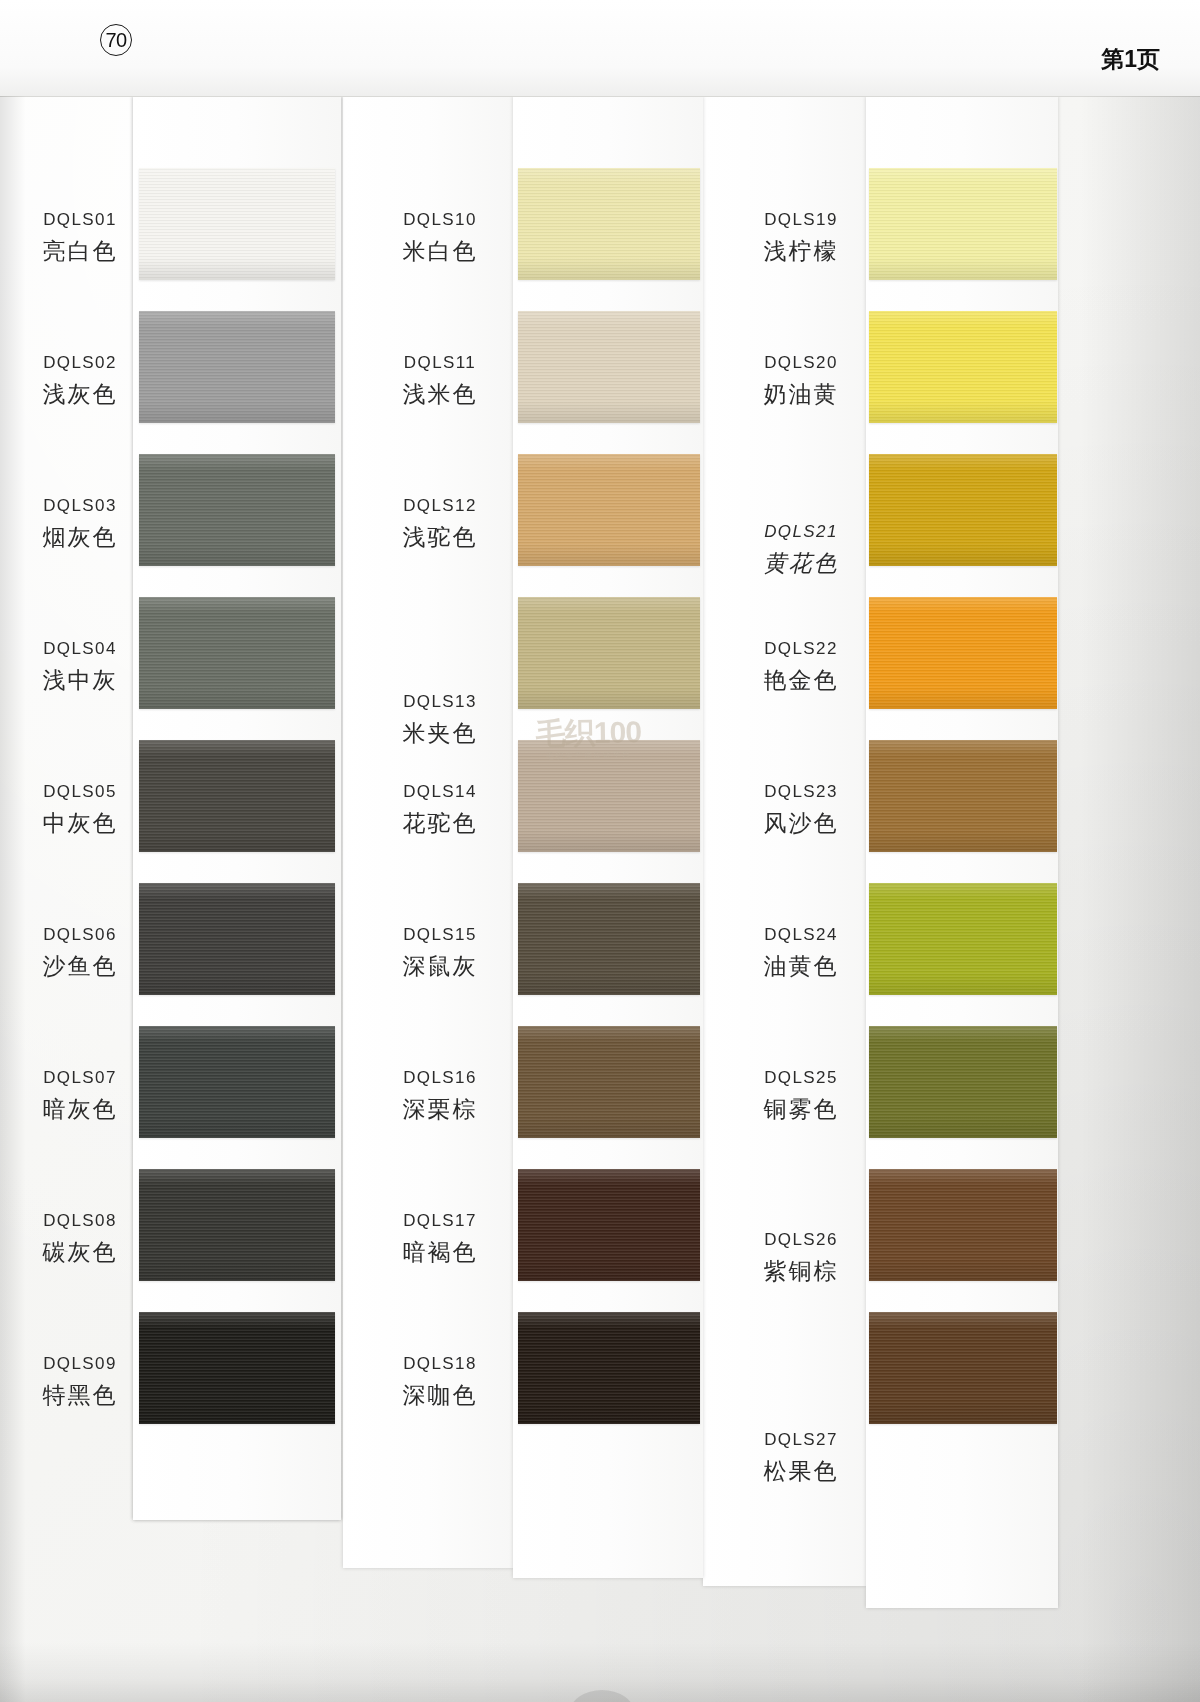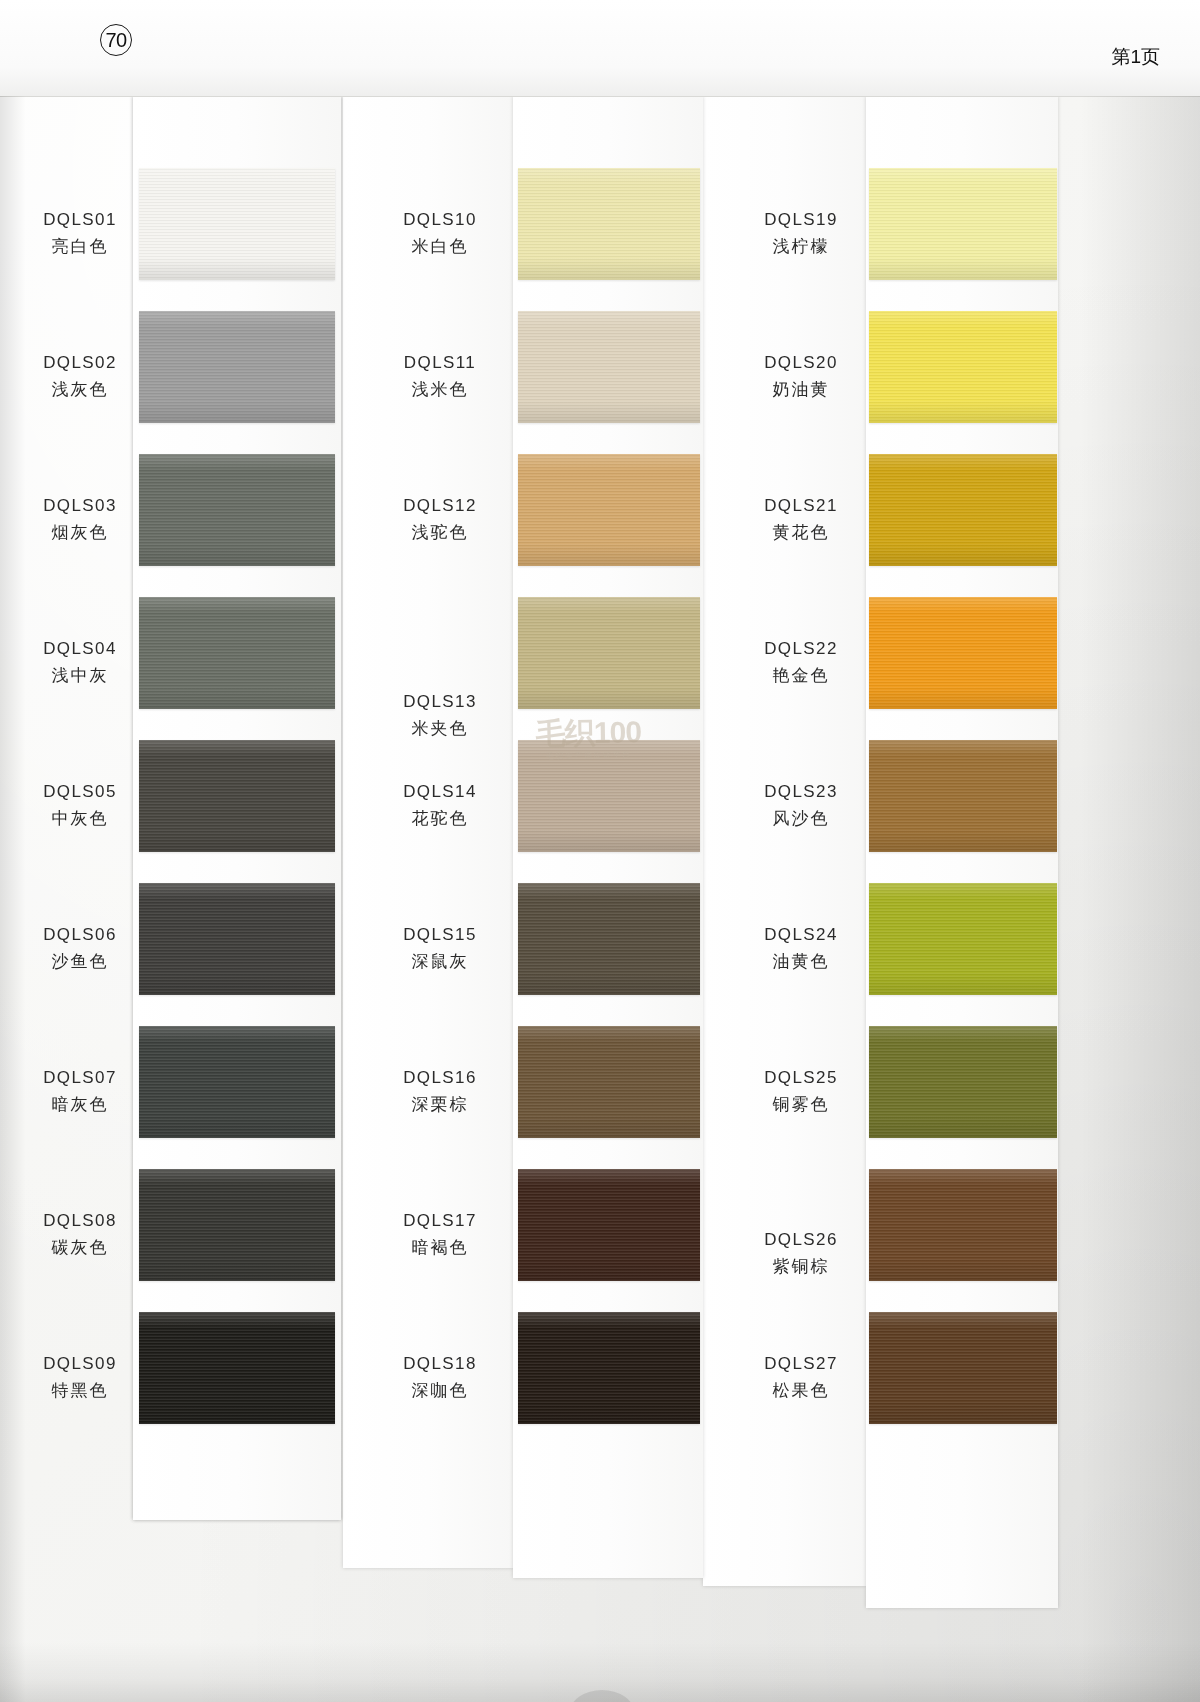--- a/index.html
+++ b/index.html
@@ -34,39 +34,39 @@
     width:30px;height:30px;border-radius:50%;
     border:1.6px solid #1a1a1a;
     display:flex;align-items:center;justify-content:center;
     font-size:20px;color:#111;letter-spacing:-.5px;
   }
   .hdr-block{position:absolute;}
   .hdr-cn{font-size:21px;color:#111;letter-spacing:1px;white-space:nowrap;line-height:30px;}
   .hdr-en{font-size:20px;color:#111;letter-spacing:.2px;white-space:nowrap;line-height:30px;}
   #hdr-spec{left:152px;top:26px;}
   #hdr-mat{left:733px;top:26px;}
-  #hdr-page{position:absolute;right:40px;top:44px;font-size:19px;color:#111;white-space:nowrap;}
+  #hdr-page{position:absolute;right:40px;top:44px;font-size:23px;color:#111;white-space:nowrap;font-weight:bold;}
   
   .strip{
     position:absolute;top:96px;
     background:linear-gradient(90deg,#ffffff 0%,#fdfdfd 50%,#f7f7f6 100%);
     box-shadow:0 0 4px rgba(0,0,0,.16);
     z-index:2;
   }
   
   .column{position:absolute;top:0;}
   .label{
     position:absolute;
     text-align:center;
     line-height:1.45;
     color:#2b2b2b;
     z-index:5;
   }
   .label .code{font-size:17px;letter-spacing:1.4px;white-space:nowrap;display:block;}
-  .label .cn{font-size:17px;letter-spacing:2px;white-space:nowrap;display:block;margin-top:2px;}
+  .label .cn{font-size:23px;letter-spacing:2px;white-space:nowrap;display:block;margin-top:2px;}
   .swatch{
     position:absolute;
     z-index:4;
     box-shadow:0 1px 2px rgba(0,0,0,.10);
   }
   .swatch:after{
     content:"";position:absolute;inset:0;
     background:repeating-linear-gradient(
       180deg,
       rgba(255,255,255,.11) 0px,
@@ -240,21 +240,21 @@
         <div class="label" style="left: 740px; width: 122px; top: 208px;">
           <span class="code">DQLS19</span>
           <span class="cn">浅柠檬</span>
         </div>
         <div class="swatch" title="DQLS20" style="left: 869px; top: 311px; width: 188px; height: 112px; background: rgb(242, 226, 81);"></div>
         <div class="label" style="left: 740px; width: 122px; top: 351px;">
           <span class="code">DQLS20</span>
           <span class="cn">奶油黄</span>
         </div>
         <div class="swatch" title="DQLS21" style="left: 869px; top: 454px; width: 188px; height: 112px; background: rgb(207, 164, 18);"></div>
-        <div class="label" style="left: 740px; width: 122px; top: 494px;">
+        <div class="label" style="left: 740px; width: 122px; top: 520px; font-style: italic;">
           <span class="code">DQLS21</span>
           <span class="cn">黄花色</span>
         </div>
         <div class="swatch" title="DQLS22" style="left: 869px; top: 597px; width: 188px; height: 112px; background: rgb(240, 154, 23);"></div>
         <div class="label" style="left: 740px; width: 122px; top: 637px;">
           <span class="code">DQLS22</span>
           <span class="cn">艳金色</span>
         </div>
         <div class="swatch" title="DQLS23" style="left: 869px; top: 740px; width: 188px; height: 112px; background: rgb(155, 111, 51);"></div>
         <div class="label" style="left: 740px; width: 122px; top: 780px;">
@@ -270,21 +270,21 @@
         <div class="label" style="left: 740px; width: 122px; top: 1066px;">
           <span class="code">DQLS25</span>
           <span class="cn">铜雾色</span>
         </div>
         <div class="swatch" title="DQLS26" style="left: 869px; top: 1169px; width: 188px; height: 112px; background: rgb(107, 69, 37);"></div>
         <div class="label" style="left: 740px; width: 122px; top: 1209px; margin-top: 19px;">
           <span class="code">DQLS26</span>
           <span class="cn">紫铜棕</span>
         </div>
         <div class="swatch" title="DQLS27" style="left: 869px; top: 1312px; width: 188px; height: 112px; background: rgb(92, 60, 32);"></div>
-        <div class="label" style="left: 740px; width: 122px; top: 1352px;">
+        <div class="label" style="left: 740px; width: 122px; top: 1428px;">
           <span class="code">DQLS27</span>
           <span class="cn">松果色</span>
         </div>
       </div>
     </div>
 
   <div id="watermark">
     <div class="wm-main">毛织100</div>
     <div class="wm-sub">毛织生产供应链平台</div>
   </div>

